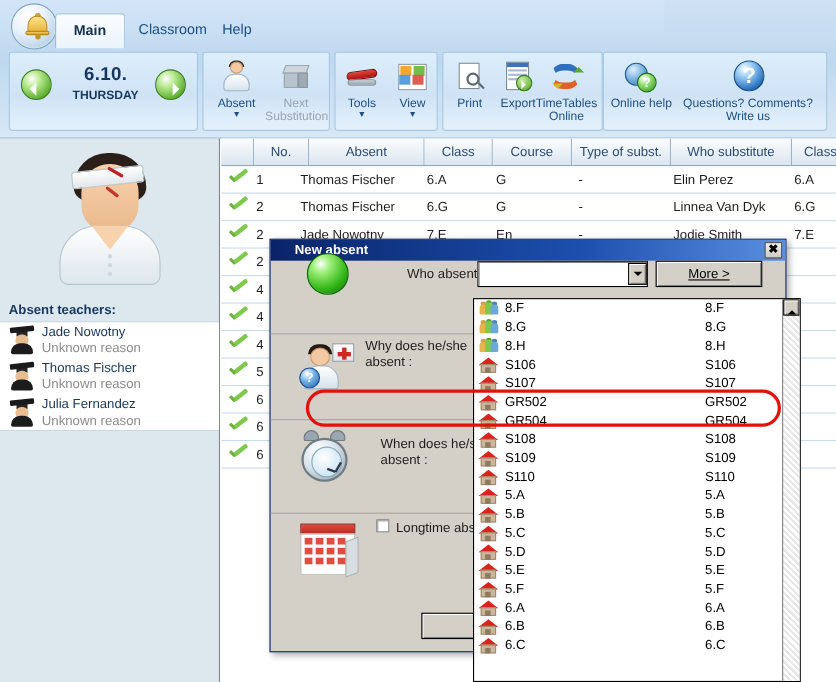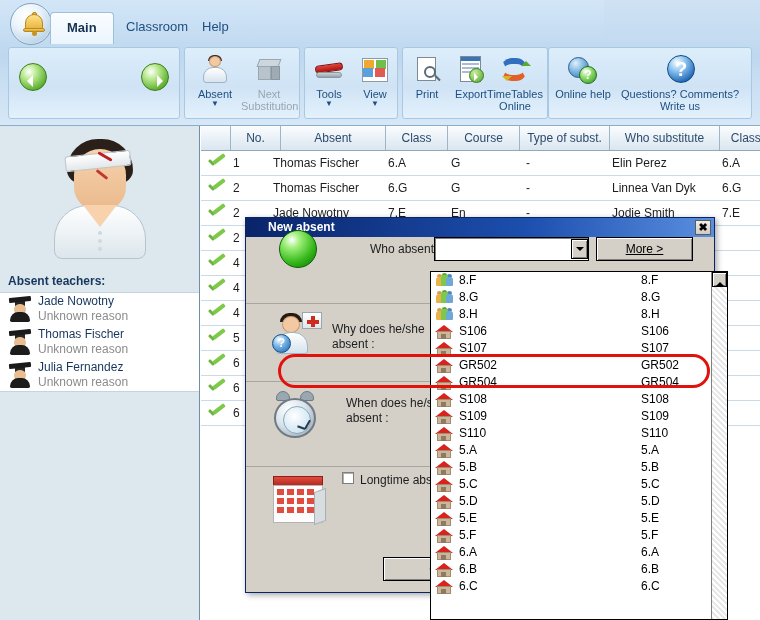--- a/index.html
+++ b/index.html
@@ -317,20 +317,24 @@
       <span>Help</span>
     </div>
   </div>
 
   <div id="ribbonbody">
 
     <div class="grp" id="grp-nav">
       <div class="arrowbtn left" id="btn-prev">
           <div class="gl"></div>
         </div>
+      <div id="datebox">
+        <div class="d1">6.10.</div>
+        <div class="d2">THURSDAY</div>
+      </div>
       <div class="arrowbtn right" id="btn-next">
           <div class="gl"></div>
         </div>
     </div>
 
     <div class="grp" id="grp-absent">
       <div class="rbtn" style="left:2px;">
         <div class="rico ic-person">
           <div class="hair"></div>
             <div class="head"></div>
@@ -556,21 +560,21 @@
   <div class="w95btn" style="left:350px; top:19px; width:97px; height:24px; line-height:22px;text-decoration:underline;">More &gt;</div>
 
   <div class="dlgsec" style="top:85px;"></div>
   <div class="ic-why">
     <div class="kit"></div>
       <div class="hr"></div>
       <div class="hd"></div>
       <div class="bd"></div>
       <div class="qm">?</div>
   </div>
-  <div class="dlglabel" style="left:86px; top:104px; width:105px;">Why does he/she absent :</div>
+  <div class="dlglabel" style="left:86px; top:89px; width:105px;">Why does he/she absent :</div>
 
   <div class="dlgsec" style="top:163px;"></div>
   <div class="ic-clock">
     <div class="b1"></div>
       <div class="b2"></div>
     <div class="face">
         <div class="dial">
           <div class="h1"></div>
           <div class="h2"></div>
         </div>

